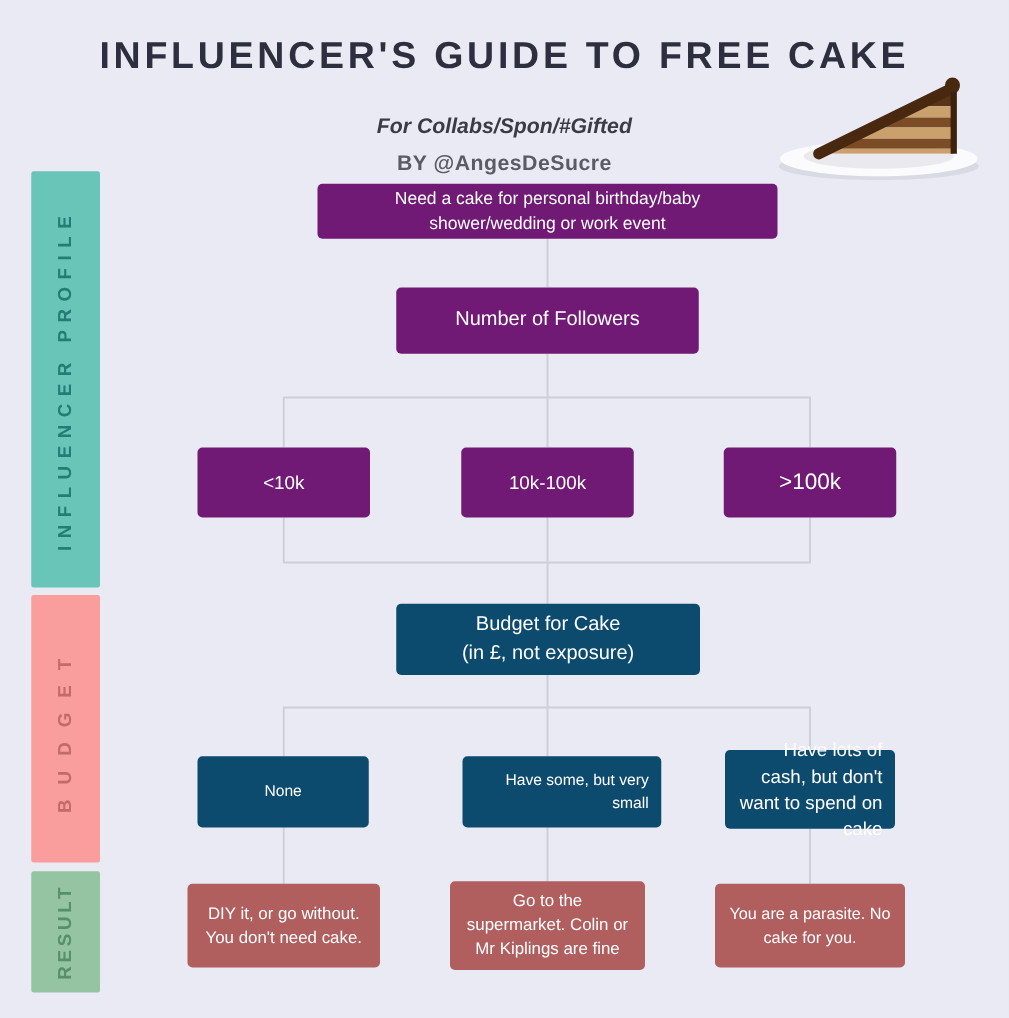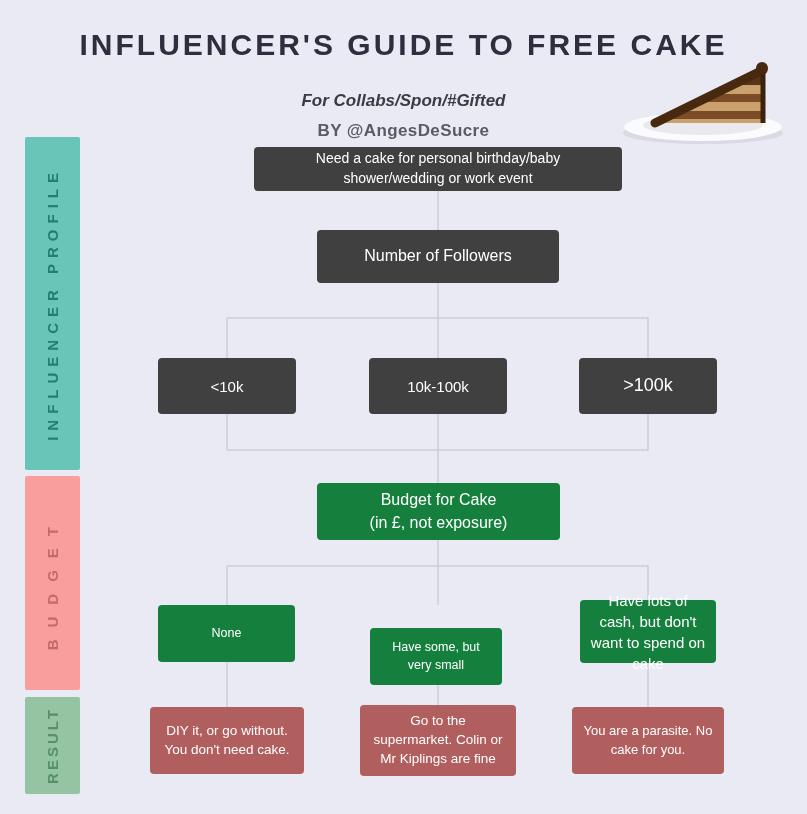--- a/index.html
+++ b/index.html
@@ -51,32 +51,32 @@
   .bar-result  { top: 697px; height: 97px;  background: #94c4a1; }
   .bar-result span { color: #578f6c; letter-spacing: 3px; }
 
   
   .node {
     position: absolute; z-index: 1;
     display: flex; flex-direction: column; align-items: center; justify-content: center;
     text-align: center; color: #ffffff; border-radius: 4px;
     padding: 4px 10px; box-sizing: border-box; line-height: 1.4;
   }
-  .teal   { background: #404040; }
-  .pink   { background: #15803d; }
+  .teal   { background: #701a75; }
+  .pink   { background: #0c4a6e; text-align: right; }
   .maroon { background: #b05e5e; }
 
   .n-start   { left: 254px; top: 147px; width: 368px; height: 44px; font-size: 14px; }
   .n-foll    { left: 317px; top: 230px; width: 242px; height: 53px; font-size: 16px; }
   .n-f1      { left: 158px; top: 358px; width: 138px; height: 56px; font-size: 15px; }
   .n-f2      { left: 369px; top: 358px; width: 138px; height: 56px; font-size: 15px; }
   .n-f3      { left: 579px; top: 358px; width: 138px; height: 56px; font-size: 18px; }
   .n-budget  { left: 317px; top: 483px; width: 243px; height: 57px; font-size: 16px; }
   .n-b1      { left: 158px; top: 605px; width: 137px; height: 57px; font-size: 12.5px; }
-  .n-b2      { left: 370px; top: 605px; width: 132px; height: 57px; font-size: 12.5px; margin-top: 23px; }
+  .n-b2      { left: 370px; top: 605px; width: 159px; height: 57px; font-size: 12.5px; }
   .n-b3      { left: 580px; top: 600px; width: 136px; height: 63px; font-size: 15px; }
   .n-r1      { left: 150px; top: 707px; width: 154px; height: 67px; font-size: 13.5px; }
   .n-r2      { left: 360px; top: 705px; width: 156px; height: 71px; font-size: 13.5px; }
   .n-r3      { left: 572px; top: 707px; width: 152px; height: 67px; font-size: 13px; }
 </style>
 </head>
 <body>
 
 <div id="canvas">
 

